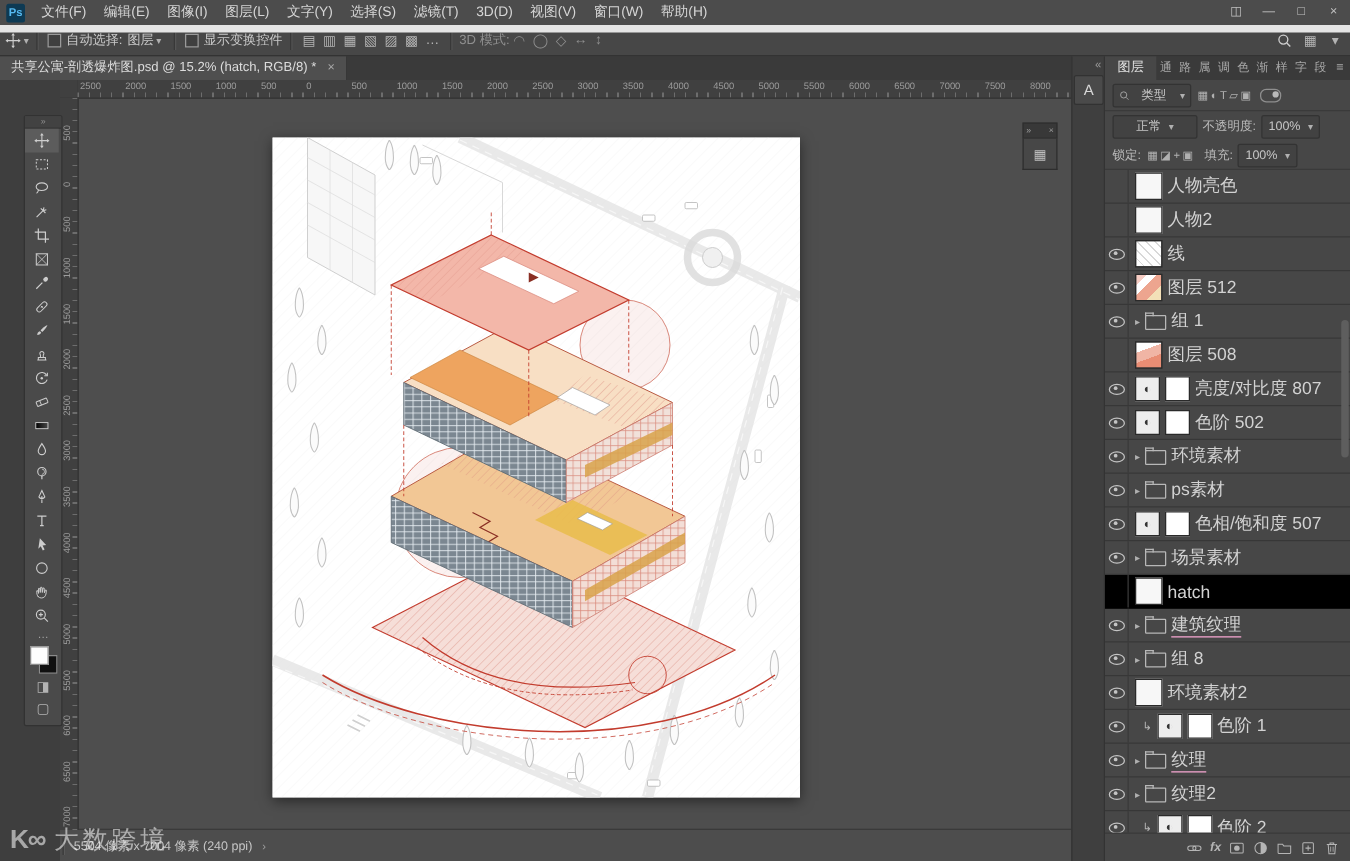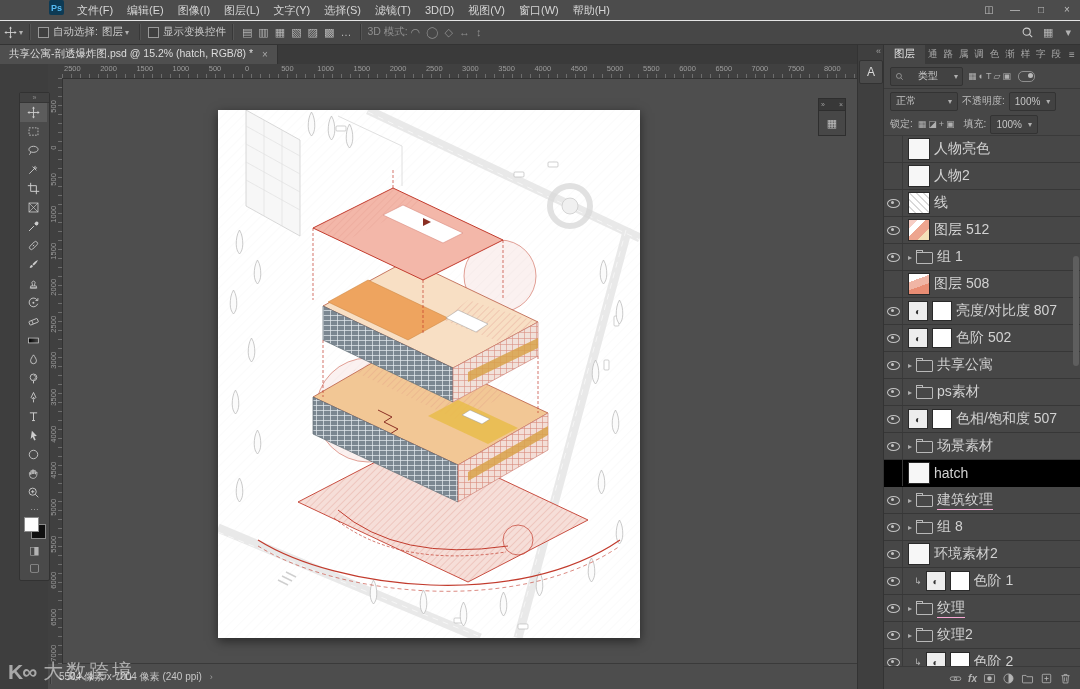--- a/index.html
+++ b/index.html
@@ -1,20 +1,20 @@
 <!DOCTYPE html>
 <html><head>
 <meta charset="utf-8">
 <style>
   html,body{margin:0;padding:0;background:#222;}
   #app{position:relative;width:1080px;height:689px;overflow:hidden;background:#4a4a4a;
        font-family:"Liberation Sans","DejaVu Sans",sans-serif;color:#ccc;-webkit-font-smoothing:antialiased;}
   
-  #titlebar{position:absolute;top:0;left:0;right:0;height:20px;background:#4c4c4c;border-bottom:1px solid #e5e5e5;
-            display:flex;align-items:flex-start;font-size:11px;z-index:30;padding-left:44px;}
+  #titlebar{position:absolute;top:0;left:0;right:0;height:20px;background:#4c4c4c;border-bottom:6px solid #e5e5e5;
+            display:flex;align-items:center;font-size:11px;z-index:30;}
   .pslogo{width:15px;height:15px;background:#0d3a54;color:#55b9f0;font-size:9px;font-weight:bold;
           display:flex;align-items:center;justify-content:center;border-radius:2px;margin:0 6px 0 5px;}
   .menuitem{padding:0 7px;color:#d6d6d6;line-height:20px;cursor:default;}
   .tspacer{flex:1;}
   .winctl{width:26px;text-align:center;color:#c0c0c0;font-size:10px;line-height:20px;}
   
   #optionsbar{position:absolute;top:20px;left:0;right:0;height:24px;background:#474747;border-bottom:1px solid #333;
               display:flex;align-items:center;font-size:10.5px;color:#c9c9c9;z-index:29;padding-left:4px;}
   .sep{width:1px;height:16px;background:#383838;margin:0 6px;box-shadow:1px 0 0 #555;}
   .oicon{width:13px;height:13px;color:#cfcfcf;}
@@ -81,21 +81,21 @@
                     display:flex;align-items:center;justify-content:center;color:#d8d8d8;font-size:12px;margin-top:2px;}
   #dock{position:absolute;right:0;top:44px;width:196px;bottom:0;background:#474747;border-left:1px solid #333;
         z-index:20;display:flex;flex-direction:column;font-size:10px;}
   #docktabs{height:20px;background:#3a3a3a;display:flex;align-items:stretch;color:#bdbdbd;}
   #docktabs .activetab{background:#474747;color:#e0e0e0;padding:0 10px;display:flex;align-items:center;font-size:10.5px;}
   #docktabs .minitabs{display:flex;align-items:center;gap:1px;padding:0 2px;flex:1;justify-content:space-between;}
   #docktabs .minitabs span{font-size:9.5px;color:#a8a8a8;padding:0 1px;}
   #docktabs .panelmenu{width:16px;display:flex;align-items:center;justify-content:center;color:#a8a8a8;}
   .dockrow{display:flex;align-items:center;padding:0 6px;gap:4px;color:#c6c6c6;}
   #filterrow{height:24px;border-bottom:1px solid #3a3a3a;}
-  .searchbox{display:flex;align-items:center;gap:14px;background:#424242;border:1px solid #333;border-radius:2px;
+  .searchbox{display:flex;align-items:center;gap:9px;background:#424242;border:1px solid #333;border-radius:2px;
              padding:1px 4px;height:15px;}
   .searchbox svg{width:9px;height:9px;color:#a8a8a8;}
   .fico{font-size:9px;color:#b0b0b0;padding:0 1px;}
   .ftoggle{width:15px;height:9px;border:1px solid #8f8f8f;border-radius:5px;position:relative;margin-left:2px;}
   .ftoggle::after{content:'';position:absolute;right:1px;top:1px;width:5px;height:5px;border-radius:50%;background:#b9b9b9;}
   #blendrow{height:24px;}
   #lockrow{height:22px;border-bottom:1px solid #3a3a3a;}
   .selbox{display:flex;align-items:center;gap:4px;background:#424242;border:1px solid #333;border-radius:2px;
           padding:1px 5px;height:15px;}
   .vallabel{color:#bdbdbd;}
@@ -691,21 +691,21 @@
       <span class="fico">▦</span>
           <span class="fico">◐</span>
           <span class="fico">T</span>
           <span class="fico">▱</span>
           <span class="fico">▣</span>
         </span>
       <span class="ftoggle"></span>
     </div>
 
     <div id="blendrow" class="dockrow">
-      <span class="selbox" style="width:56px;justify-content:space-between">
+      <span class="selbox" style="width:56px;justify-content:center">
         <span>正常</span>
         <span class="caret">▾</span>
       </span>
       <span class="vallabel">不透明度:</span>
       <span class="selbox">
         <span>100%</span>
           <span class="caret">▾</span>
       </span>
     </div>
 
@@ -822,21 +822,21 @@
 
         <div class="lrow">
           <span class="eyecell on">
             <span class="eye"></span>
           </span>
           <span class="rowmain group">
 
             <span class="disc"></span>
             <span class="folder"></span>
 
-            <span class="lname">共享公寓</span>
+            <span class="lname">环境素材</span>
           </span>
         </div>
 
         <div class="lrow">
           <span class="eyecell on">
             <span class="eye"></span>
           </span>
           <span class="rowmain group">
 
             <span class="disc"></span>

